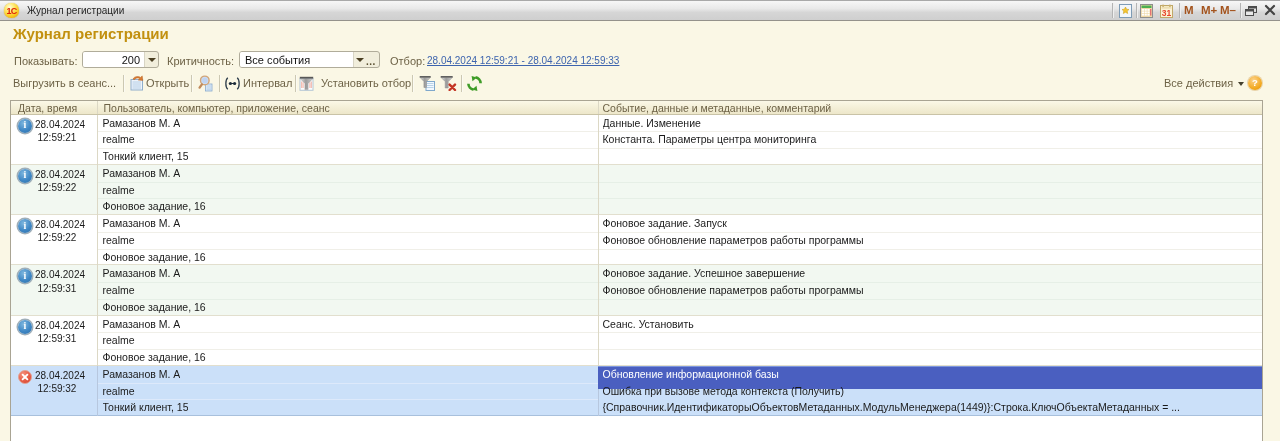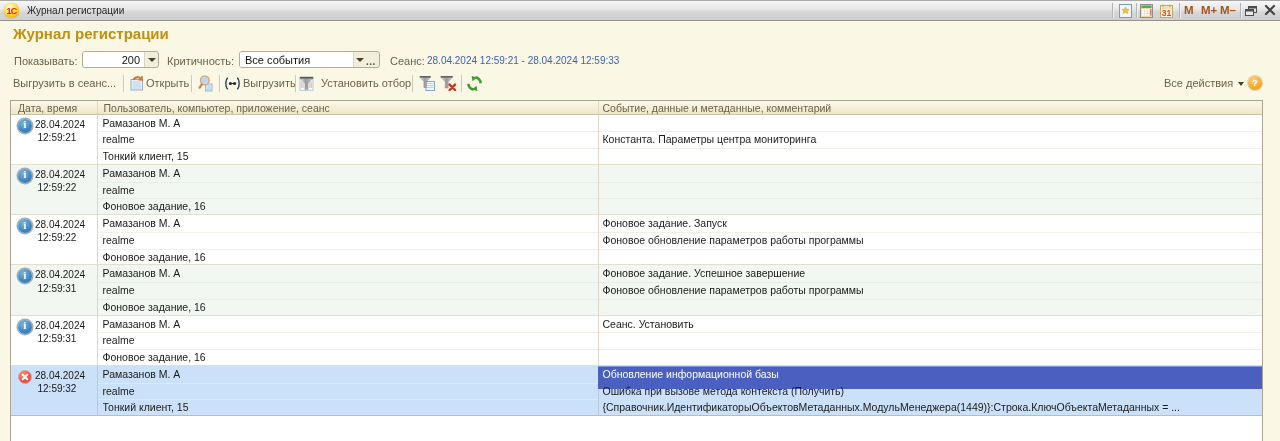--- a/index.html
+++ b/index.html
@@ -16,21 +16,21 @@
 #wrestore{position:absolute;left:1245px;top:6px;width:12px;height:11px}
 #wclose{position:absolute;left:1263px;top:3px;width:14px;height:14px}
 #heading{position:absolute;left:13px;top:25px;font-size:15px;font-weight:bold;color:#C2900F}
 .lbl{position:absolute;color:#6D6246;font-size:11px}
 .fld{position:absolute;background:#F1EEDC;border:1px solid #B0AC9A;border-radius:3px;height:17px}
 .fld .wh{position:absolute;left:0;top:0;bottom:0;background:#fff;border-right:1px solid #D8D5C5;border-radius:2px 0 0 2px}
 .fld .tx{position:absolute;top:2px;font-size:11px;color:#111}
 .drop{position:absolute;top:0;bottom:0;width:13px}
 .drop:after{content:"";position:absolute;left:2.5px;top:5.5px;border:4px solid transparent;border-top:4.5px solid #4A3F22;border-bottom:none}
 .dots{position:absolute;top:0;bottom:0;width:12px;color:#5A5030;font-weight:bold;font-size:10px;line-height:19px;letter-spacing:0.5px}
-#lnk{position:absolute;left:427px;top:55px;color:#3D64AE;font-size:10px}
+#lnk{position:absolute;left:427px;top:55px;color:#3D64AE;text-decoration:underline;font-size:10px}
 .tbtn{position:absolute;top:77px;color:#6D6246;font-size:11px}
 .vsep{position:absolute;top:75px;height:17px;width:1px;background:#CCC8B2;box-shadow:1px 0 0 #FBFAF2}
 .ticon{position:absolute}
 #allact{position:absolute;left:1164px;top:77px;color:#6D6246;font-size:11px}
 #allact:after{content:"";display:inline-block;margin-left:5px;margin-bottom:1px;border:3.5px solid transparent;border-top:4.5px solid #44402E;border-bottom:none}
 #helpb{position:absolute;left:1248px;top:76px;width:14px;height:14px;border-radius:50%;
  background:radial-gradient(circle at 40% 30%,#FCD28C,#F2A81E 65%,#DE8C0A);box-shadow:0 0 0 1px #E8D2A8;
  color:#fff;font-weight:bold;font-size:9.5px;text-align:center;line-height:14px}
 #tbl{position:absolute;left:10px;top:99.5px;width:1253px;bottom:0;background:#fff;border:1px solid #A9A493;border-bottom:none}
 #thead{position:absolute;left:0;top:0;width:100%;height:14.0px;
@@ -107,21 +107,21 @@
     <span class="drop" style="right:0"></span>
   </div>
 <div class="lbl" style="left:167px;top:55px">Критичность:</div>
 <div class="fld" style="left:239px;top:51px;width:141px">
     <span class="wh" style="width:114px"></span>
     <span class="tx" style="left:5px">Все события</span>
     <span class="drop" style="right:13px"></span>
     <span class="dots" style="right:1px">...</span>
   </div>
 
-<div class="lbl" style="left:390px;top:55px">Сеанс:</div>
+<div class="lbl" style="left:390px;top:55px">Отбор:</div>
 <div id="lnk">28.04.2024 12:59:21 - 28.04.2024 12:59:33</div>
 <div class="tbtn" style="left:13px">Выгрузить в сеанс...</div>
 <div class="vsep" style="left:123px"></div>
 <div class="ticon" style="left:129px;top:75px"><svg width="16" height="16" viewBox="0 0 16 16">
       <rect x="2" y="4.5" width="11.5" height="10.5" fill="#EDF3FA" stroke="#8FAECB"></rect>
       <path d="M3.5 7 h8.5 M3.5 9 h8.5 M3.5 11 h8.5 M3.5 13 h8.5" stroke="#AECBE4" stroke-width="0.9"></path>
       <path d="M4 4.2 C5 1.2 9.6 0.9 11.6 2.4 L13.2 0.9 L13.8 5.4 L9.3 5 L10.9 3.6 C9.5 2.5 6.3 2.7 5.7 4.6 Z" fill="#D97B33" stroke="#B56020" stroke-width="0.5"></path>
     </svg></div>
 <div class="tbtn" style="left:146px">Открыть</div>
 <div class="vsep" style="left:191px"></div>
@@ -133,21 +133,21 @@
       <path d="M2.6 13.6 L4.9 10.4" stroke="#C08B5C" stroke-width="2.4" stroke-linecap="round"></path>
     </svg></div>
 <div class="vsep" style="left:219px"></div>
 <div class="ticon" style="left:224px;top:77px"><svg width="17" height="13" viewBox="0 0 17 13">
       <path d="M3.8 0.8 C1.2 2.8 1.2 10.2 3.8 12.2" fill="none" stroke="#2C3C4A" stroke-width="1.3"></path>
       <path d="M13.2 0.8 C15.8 2.8 15.8 10.2 13.2 12.2" fill="none" stroke="#2C3C4A" stroke-width="1.3"></path>
       <circle cx="6.4" cy="6.5" r="1.6" fill="#1C2C3A"></circle>
       <circle cx="10.6" cy="6.5" r="1.6" fill="#1C2C3A"></circle>
       <path d="M6.4 6.5 h4.2" stroke="#1C2C3A" stroke-width="1"></path>
     </svg></div>
-<div class="tbtn" style="left:243px">Выгрузить</div>
+<div class="tbtn" style="left:243px">Интервал</div>
 <div class="vsep" style="left:295px"></div>
 <div class="ticon" style="left:299px;top:75px"><svg width="15" height="16" viewBox="0 0 15 16">
       <defs>
         <linearGradient id="fg1" x1="0" y1="0" x2="1" y2="0">
           <stop offset="0" stop-color="#E2E2E2"></stop>
           <stop offset="0.45" stop-color="#9A9A9A"></stop>
           <stop offset="1" stop-color="#CDCDCD"></stop>
         </linearGradient>
       </defs>
       <rect x="1" y="3.5" width="13" height="11.8" fill="#FDFDFD" stroke="#B4C6D4"></rect>
@@ -206,20 +206,21 @@
       <div class="csep" style="left:86px;background:#DCD8C5"></div>
       <div class="csep" style="left:587px;background:#DCD8C5"></div>
       <span class="icoinfo" style="left:7px;top:4.0px">
         <span class="ii">i</span>
       </span>
       <div class="ct dtx" style="left:24px;top:4px">28.04.2024</div>
       <div class="ct dtx" style="left:26.5px;top:17.3px">12:59:21</div>
       <div class="ct" style="left:91.5px;top:2.00px">Рамазанов М. А</div>
       <div class="ct" style="left:91.5px;top:18.75px">realme</div>
       <div class="ct" style="left:91.5px;top:35.50px">Тонкий клиент, 15</div>
+      <div class="ct" style="left:591.5px;top:2.00px;right:2px">Данные. Изменение</div>
       <div class="ct" style="left:591.5px;top:18.75px;right:2px">Константа. Параметры центра мониторинга</div>
     </div>
 <div class="rec" style="top:64.25px;height:50.25px;background:#F2F8F1">
       <div class="sdiv" style="top:16.75px;left:86px;right:0;background:#E6EFE6"></div>
       <div class="sdiv" style="top:33.50px;left:86px;right:0;background:#E6EFE6"></div>
       <div class="rdiv"></div>
       <div class="csep" style="left:86px;background:#DCD8C5"></div>
       <div class="csep" style="left:587px;background:#DCD8C5"></div>
       <span class="icoinfo" style="left:7px;top:4.0px">
         <span class="ii">i</span>

